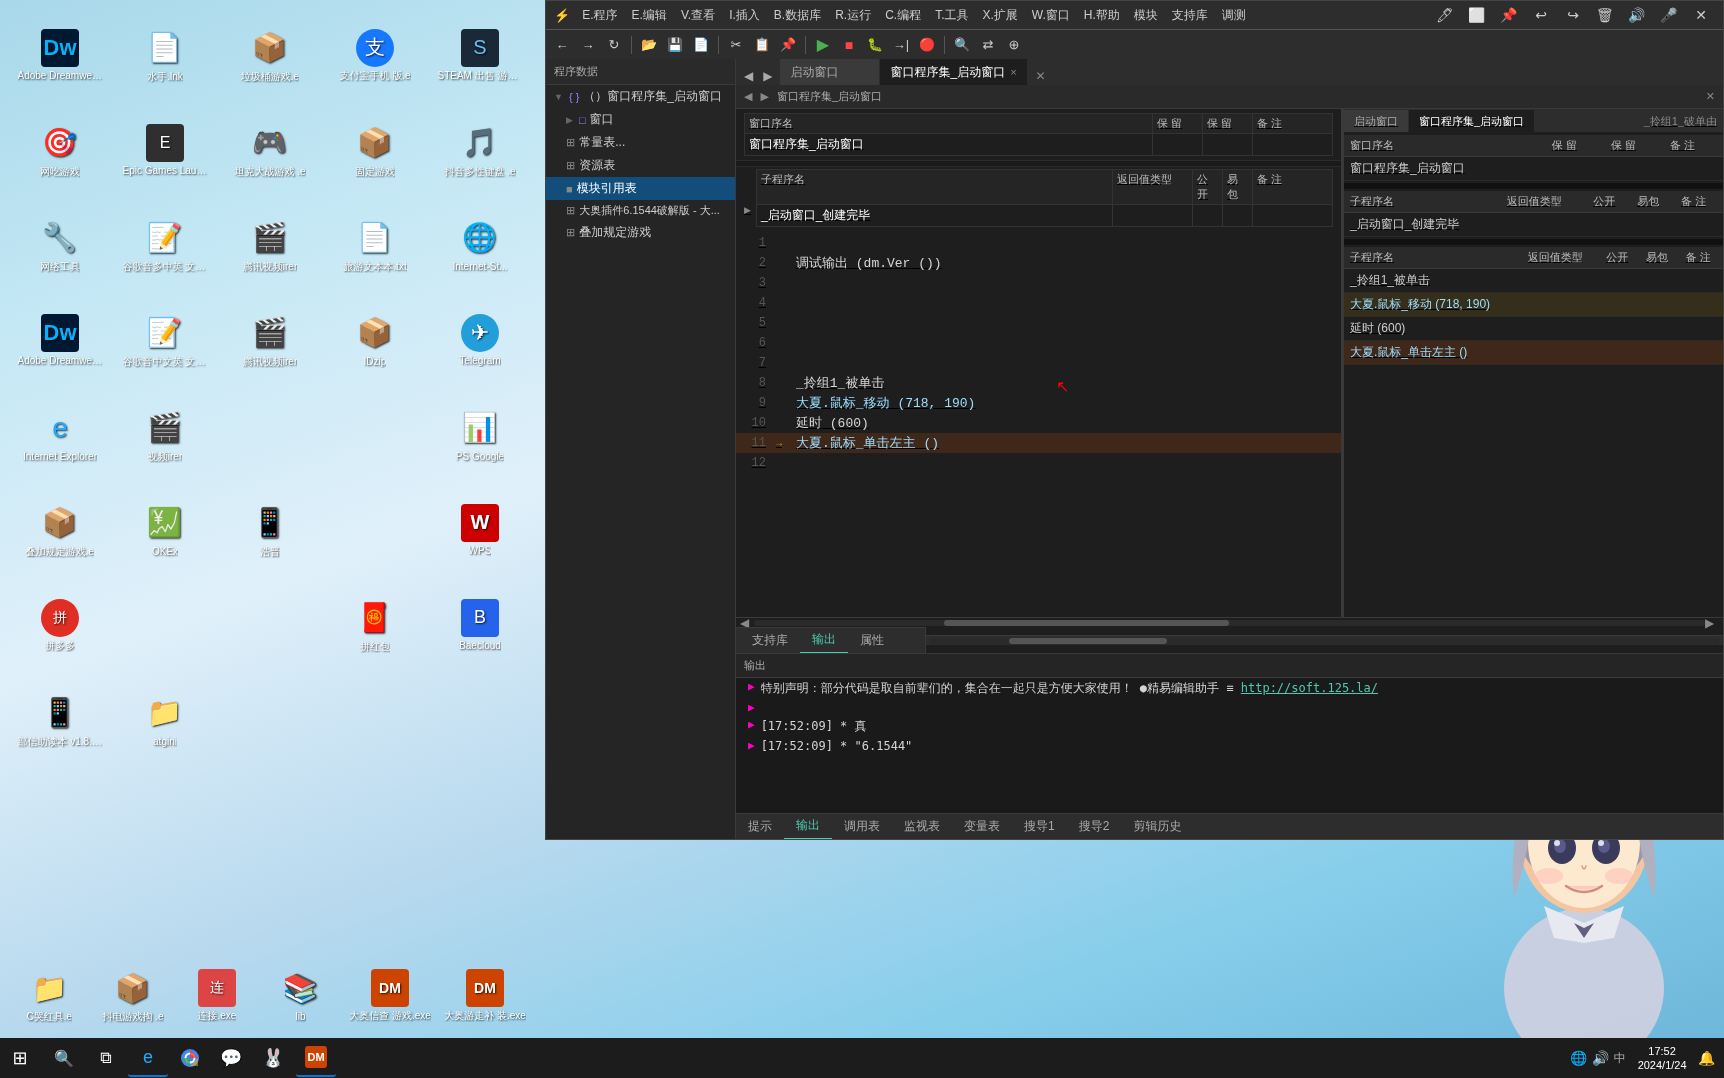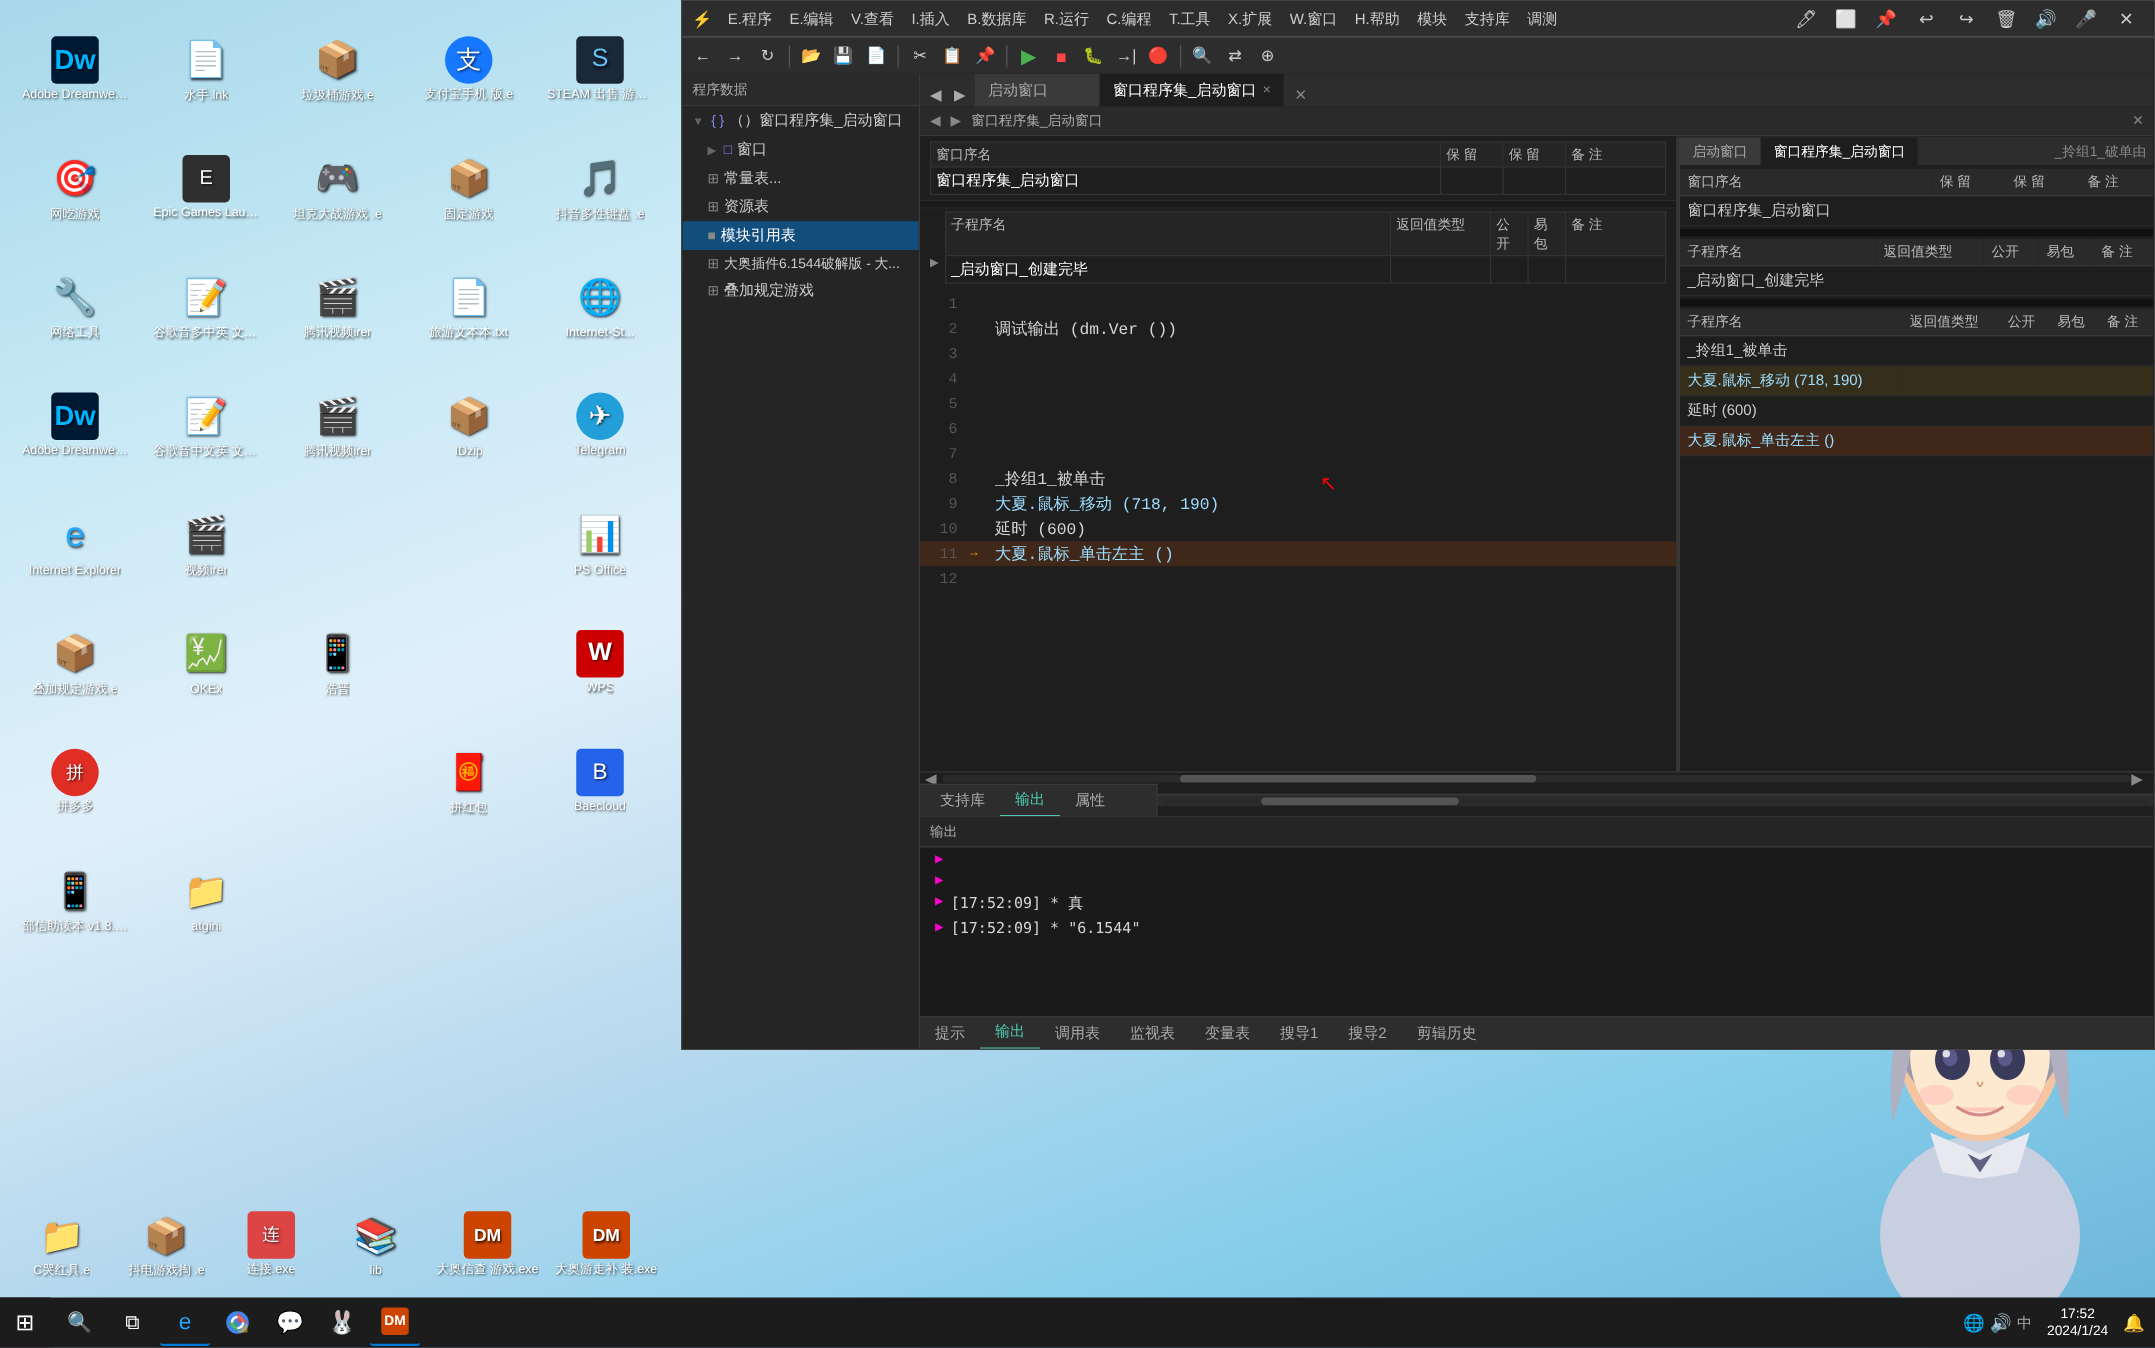--- a/index.html
+++ b/index.html
@@ -283,20 +283,21 @@
       font-size: 11px;
       color: #888;
       cursor: pointer;
     }
 
     
     .code-area {
       display: flex;
       flex: 1;
       overflow: hidden;
+      text-decoration: underline;
     }
 
     
     .code-pane-left {
       flex: 1;
       background: #1e1e1e;
       overflow: auto;
       border-right: 2px solid #3a3a3a;
       position: relative;
     }
@@ -588,21 +589,21 @@
       <div class="icon-img"></div>
       <div class="icon-label"></div>
     </div>
     <div class="desktop-icon">
       <div class="icon-img"></div>
       <div class="icon-label"></div>
     </div>
 
     <div class="desktop-icon">
       <div class="icon-img">📊</div>
-      <div class="icon-label">PS Office</div>
+      <div class="icon-label">PS Google</div>
     </div>
     <div class="desktop-icon">
       <div class="icon-img">📦</div>
       <div class="icon-label">叠加规定游戏.e</div>
     </div>
     <div class="desktop-icon">
       <div class="icon-img">💹</div>
       <div class="icon-label">OKEx</div>
     </div>
     <div class="desktop-icon">
@@ -1022,20 +1023,21 @@
                 <div style="position:absolute;left:10%;width:20%;height:6px;background:#555;border-radius:3px;"></div>
               </div>
             </div>
           </div>
         </div>
 
         <div class="output-area">
           <div class="output-header">输出</div>
           <div class="output-line">
             <span class="arrow">▶</span>
+            <span>特别声明：部分代码是取自前辈们的，集合在一起只是方便大家使用！ ●精易编辑助手 ≡ <span class="output-link">http://soft.125.la/</span></span>
           </div>
           <div class="output-line">
             <span class="arrow">▶</span>
           </div>
           <div class="output-line">
             <span class="arrow">▶</span>
             <span>[17:52:09] * 真</span>
           </div>
           <div class="output-line">
             <span class="arrow">▶</span>

